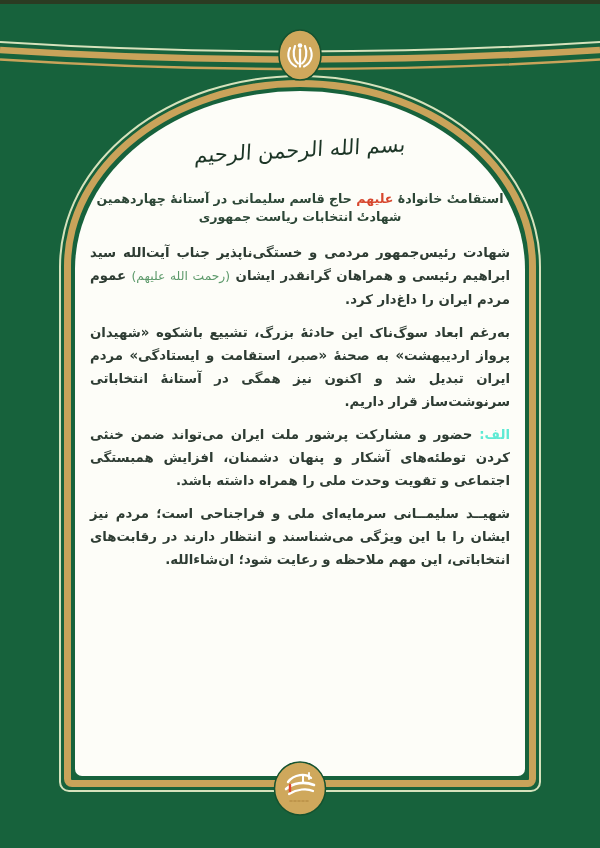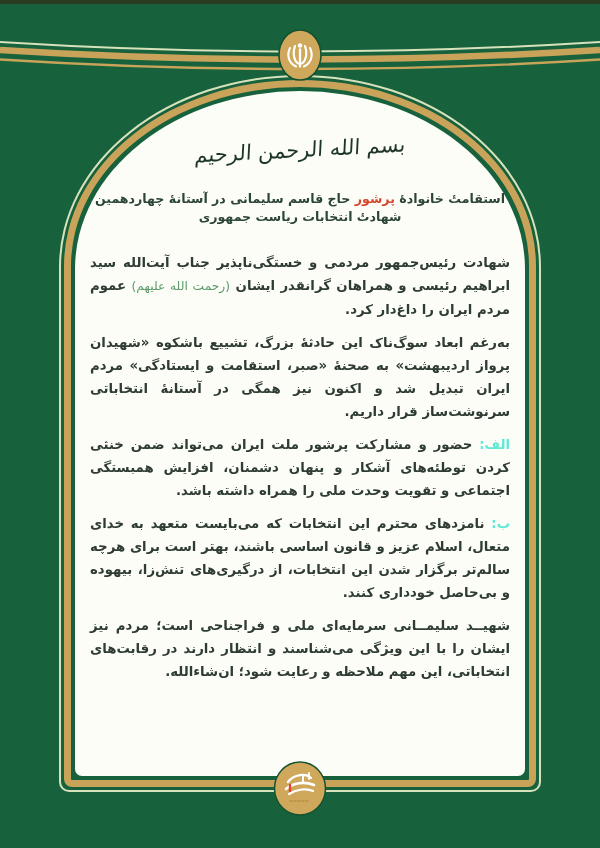--- a/index.html
+++ b/index.html
@@ -24,21 +24,21 @@
   }
   .bismillah{
     text-align:center;font-size:21px;color:#1c3526;
     transform:rotate(-3deg) skewX(-6deg);
     letter-spacing:-0.5px;height:48px;line-height:48px;
   }
   .doc-title{
     margin-top:16px;text-align:center;
     font-size:12.6px;font-weight:bold;color:#2c4636;line-height:18px;
   }
-  .body-text{margin-top:25px;}
+  .body-text{margin-top:15px;}
   .para{
     font-size:13.3px;font-weight:bold;color:#2e3c33;
     line-height:23px;text-align:justify;margin:0 0 10px 0;
   }
   .para.tight{margin-bottom:0;}
   .green{color:#5eead4;}
   .green-light{color:#5d9a6b;font-weight:normal;font-size:12.3px;}
   .red{color:#d7472e;}
   .emblem-top{position:absolute;left:278px;top:29px;width:44px;height:52px;}
   .emblem-bottom{position:absolute;left:273px;top:761px;width:54px;height:55px;}
@@ -70,27 +70,26 @@
       <path d="M10,-8 C13.5,-1 11.5,7 4,10.5"></path>
       <path d="M5,-10 C7.5,-3.5 6.5,4 2,7.5"></path>
       <path d="M0,-6.5 L0,10.5" stroke-width="2.3"></path>
       <circle cx="0" cy="-10.5" r="2.3" fill="#ffffff" stroke="none"></circle>
     </g>
   </svg>
 
   <div class="content">
     <div class="bismillah">بسم الله الرحمن الرحیم</div>
 
-    <div class="doc-title"><span>استقامتٔ خانوادهٔ </span><span class="red">پرشور</span><span> حاج قاسم سلیمانی در آستانهٔ چهاردهمین شهادتٔ انتخابات ریاست جمهوری</span></div>
+    <div class="doc-title"><span>استقامتٔ خانوادهٔ </span><span class="red">علیهم</span><span> حاج قاسم سلیمانی در آستانهٔ چهاردهمین شهادتٔ انتخابات ریاست جمهوری</span></div>
 
     <div class="body-text">
         <p class="para"><span>شهادت رئیس‌جمهور مردمی و خستگی‌ناپذیر جناب آیت‌الله سید ابراهیم رئیسی و همراهان گرانقدر ایشان </span><span class="green-light">(رحمت الله علیهم)</span><span> عموم مردم ایران را داغ‌دار کرد.</span></p>
         <p class="para"><span>به‌رغم ابعاد سوگ‌ناک این حادثهٔ بزرگ، تشییع باشکوه «شهیدان پرواز اردیبهشت» به صحنهٔ «صبر، استقامت و ایستادگی» مردم ایران تبدیل شد و اکنون نیز همگی در آستانهٔ انتخاباتی سرنوشت‌ساز قرار داریم.</span></p>
         <p class="para"><span class="green">الف: </span><span>حضور و مشارکت پرشور ملت ایران می‌تواند ضمن خنثی کردن توطئه‌های آشکار و پنهان دشمنان، افزایش همبستگی اجتماعی و تقویت وحدت ملی را همراه داشته باشد.</span></p>
-        <p class="para"><span class="green">ب: </span><span>نامزدهای محترم این انتخابات که می‌بایست متعهد به خدای متعال، اسلام عزیز و قانون اساسی باشند، بهتر است برای هرچه سالم‌تر برگزار شدن این انتخابات، از درگیری‌های تنش‌زا، بیهوده و بی‌حاصل خودداری کنند.</span></p>
         <p class="para"><span>شهیــد سلیمــانی سرمایه‌ای ملی و فراجناحی است؛ مردم نیز ایشان را با این ویژگی می‌شناسند و انتظار دارند در رقابت‌های انتخاباتی، این مهم ملاحظه و رعایت شود؛ ان‌شاءالله.</span></p>
       </div>
 
   </div>
 
   <svg class="emblem-bottom" viewBox="0 0 54 55">
     <ellipse cx="27" cy="27.5" rx="25.5" ry="26.5" fill="#cfa85c" stroke="#14522f" stroke-width="1.5"></ellipse>
     <g fill="none" stroke-linecap="round">
       <path d="M15,21 C21,13 33,12 38,17" stroke="#ffffff" stroke-width="2.4"></path>
       <path d="M13,28 C20,22 31,20 41,24" stroke="#ffffff" stroke-width="2.6"></path>

